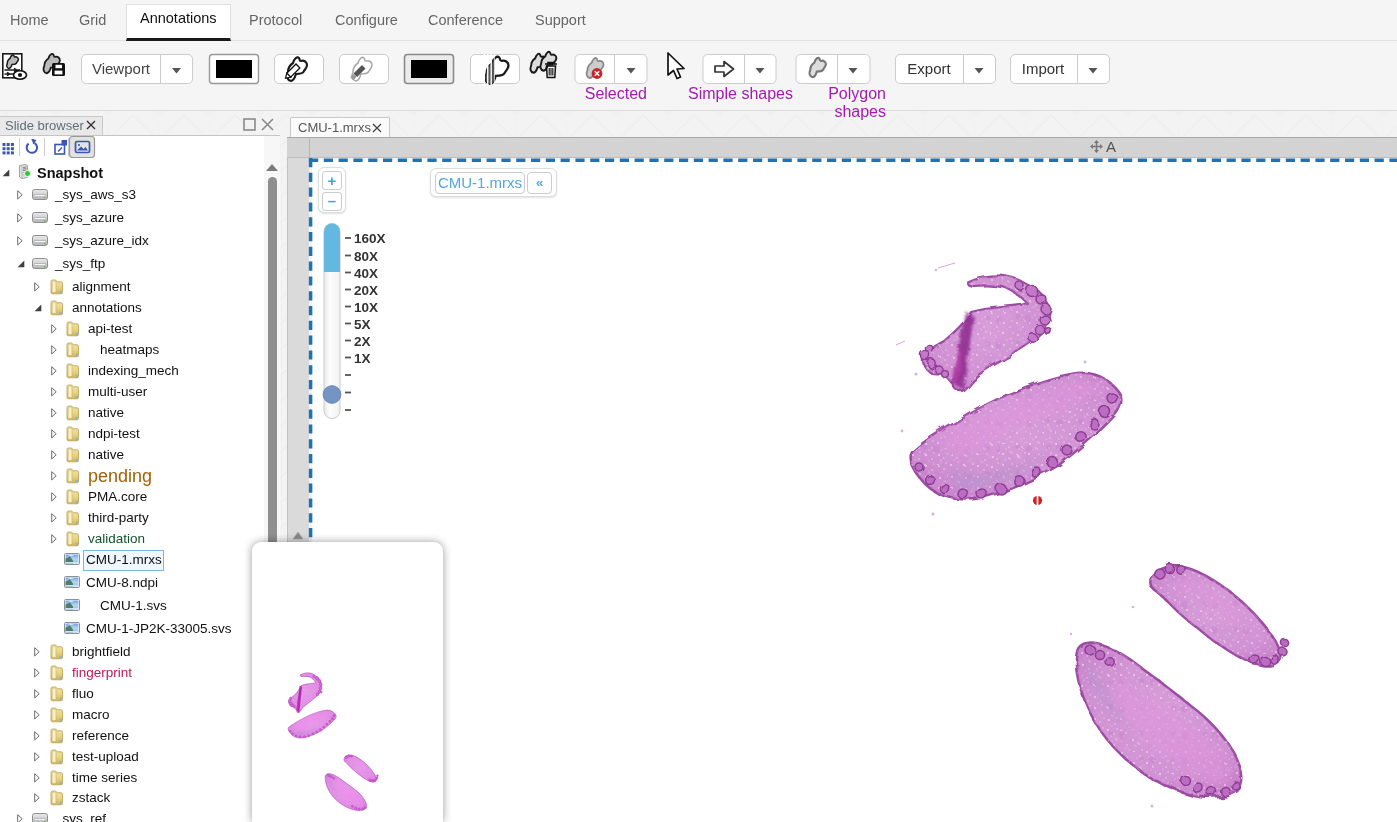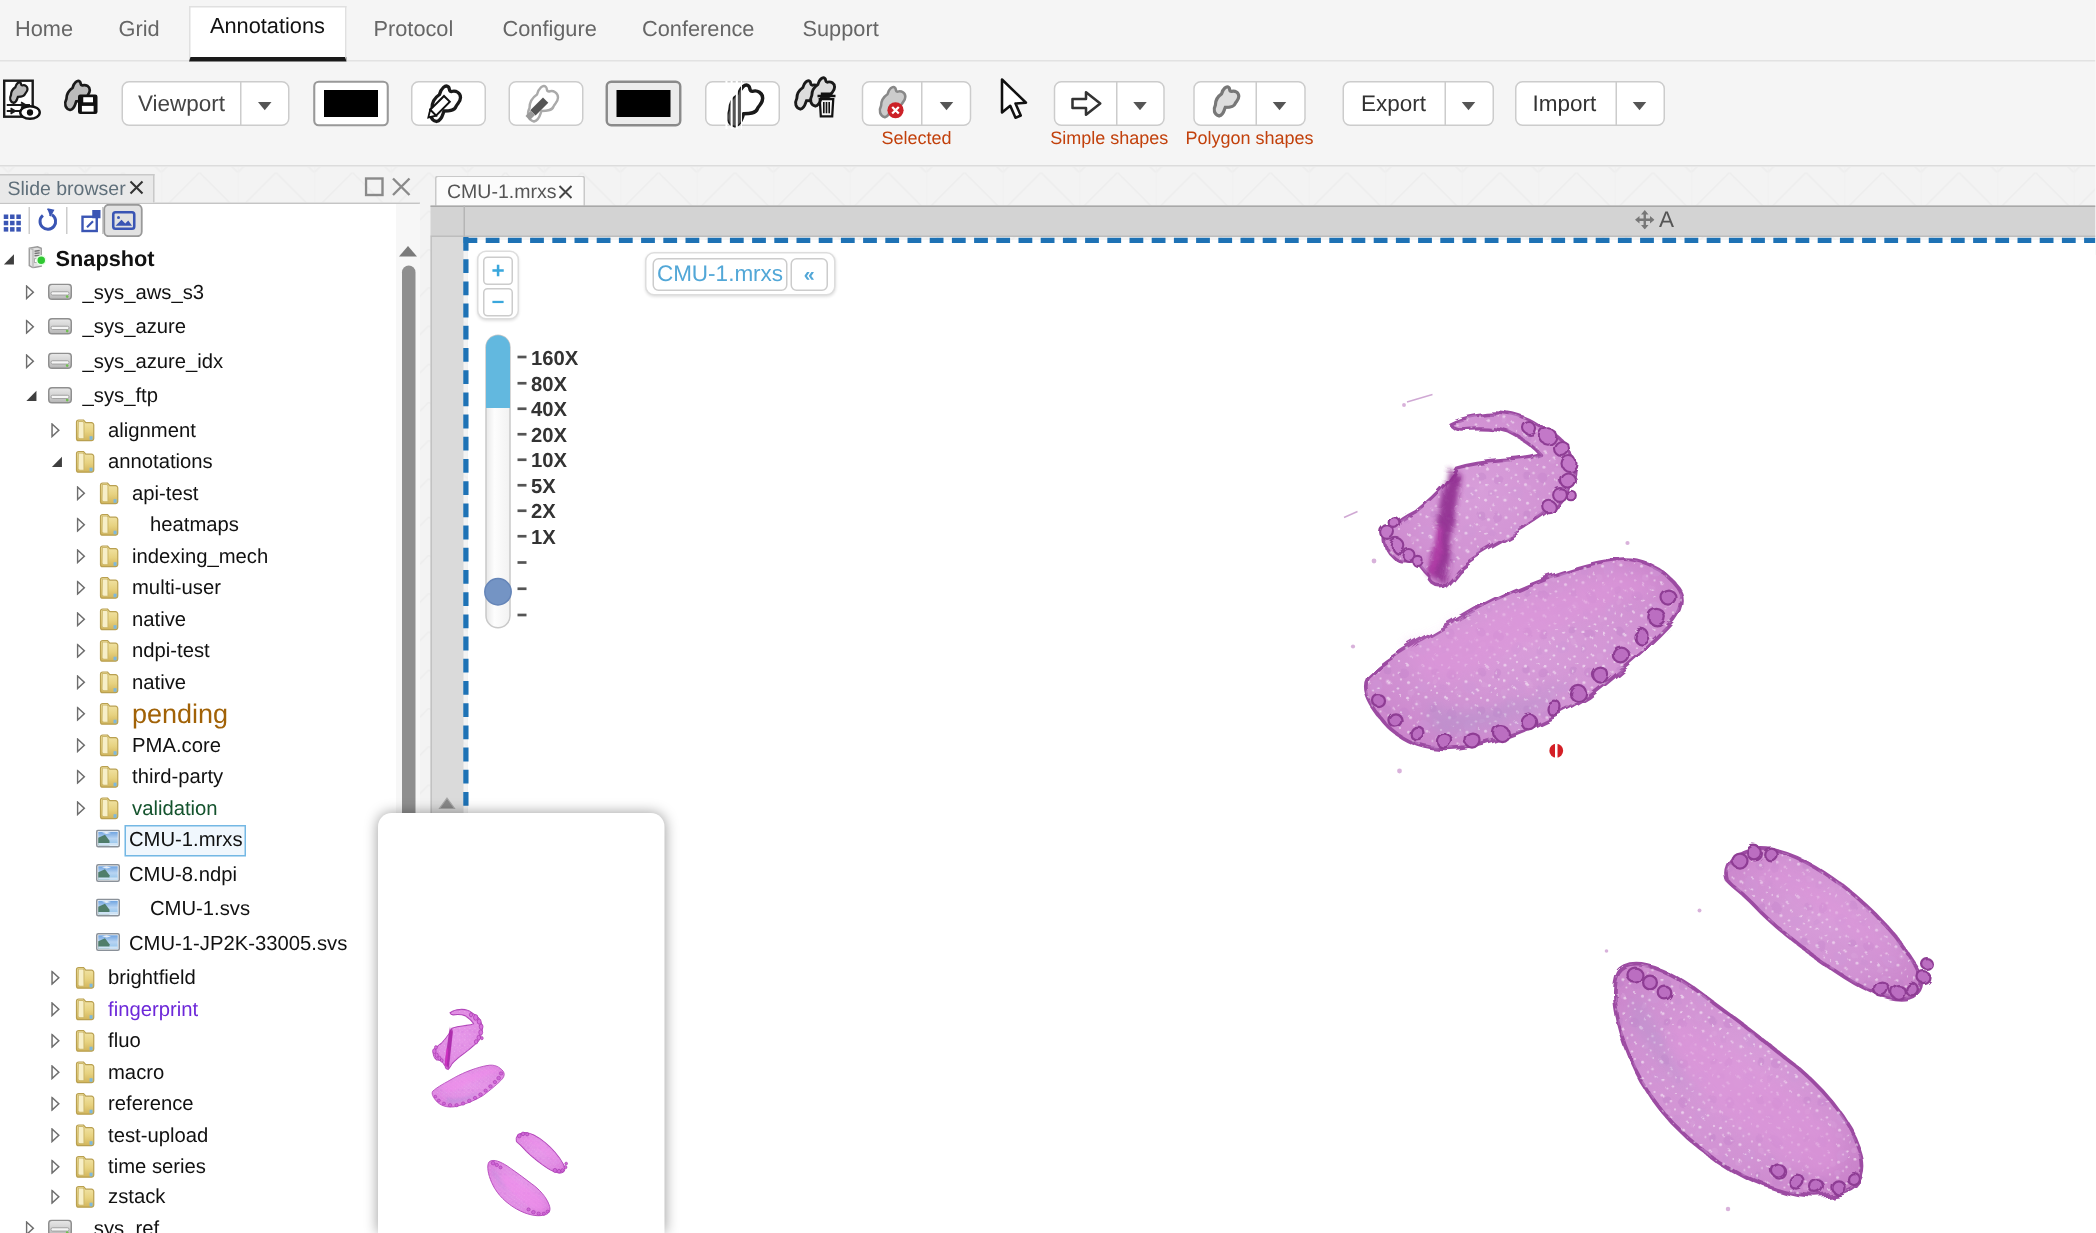--- a/index.html
+++ b/index.html
@@ -1,19 +1,19 @@
 <!DOCTYPE html>
 <html><head><meta charset="utf-8">
 <style>
 *{margin:0;padding:0;box-sizing:border-box}
 html,body{width:1397px;height:822px;overflow:hidden;background:#f5f5f5;font-family:"Liberation Sans",sans-serif}
 .abs{position:absolute}
 #root{position:relative;width:1397px;height:822px;overflow:hidden}
 .mtab{position:absolute;top:0;height:41px;line-height:41px;font-size:14.5px;color:#666}
-.lbl{position:absolute;top:85px;font-size:12px;color:#c2410c;text-align:center}
+.lbl{position:absolute;top:85px;font-size:16px;color:#a21caf;text-align:right}
 </style></head>
 <body>
 <div id="root">
 
 <svg class="abs" style="left:0;top:111px" width="1397" height="711">
 <defs>
 <pattern id="zig" width="51" height="25.5" patternUnits="userSpaceOnUse" x="5.5" y="4">
 <path d="M0,25.5 L25.5,0 L51,25.5" fill="none" stroke="#ededed" stroke-width="1.1"></path>
 <path d="M0,0 L0,25.5" stroke="#f0f0f0" stroke-width="1"></path>
 </pattern>
@@ -413,21 +413,21 @@
 <svg class="abs" style="left:50px;top:644px" width="14" height="16">
         <use href="#ifold"></use>
       </svg>
 <div class="abs" style="left:72px;top:643px;height:18px;line-height:18px;font-size:13.5px;color:#111">brightfield</div>
 <svg class="abs" style="left:34px;top:668px" width="7" height="10">
         <use href="#tcol"></use>
       </svg>
 <svg class="abs" style="left:50px;top:665px" width="14" height="16">
         <use href="#ifold"></use>
       </svg>
-<div class="abs" style="left:72px;top:664px;height:18px;line-height:18px;font-size:13.5px;color:#6d28d9">fingerprint</div>
+<div class="abs" style="left:72px;top:664px;height:18px;line-height:18px;font-size:13.5px;color:#be185d">fingerprint</div>
 <svg class="abs" style="left:34px;top:689px" width="7" height="10">
         <use href="#tcol"></use>
       </svg>
 <svg class="abs" style="left:50px;top:686px" width="14" height="16">
         <use href="#ifold"></use>
       </svg>
 <div class="abs" style="left:72px;top:685px;height:18px;line-height:18px;font-size:13.5px;color:#111">fluo</div>
 <svg class="abs" style="left:34px;top:710px" width="7" height="10">
         <use href="#tcol"></use>
       </svg>

